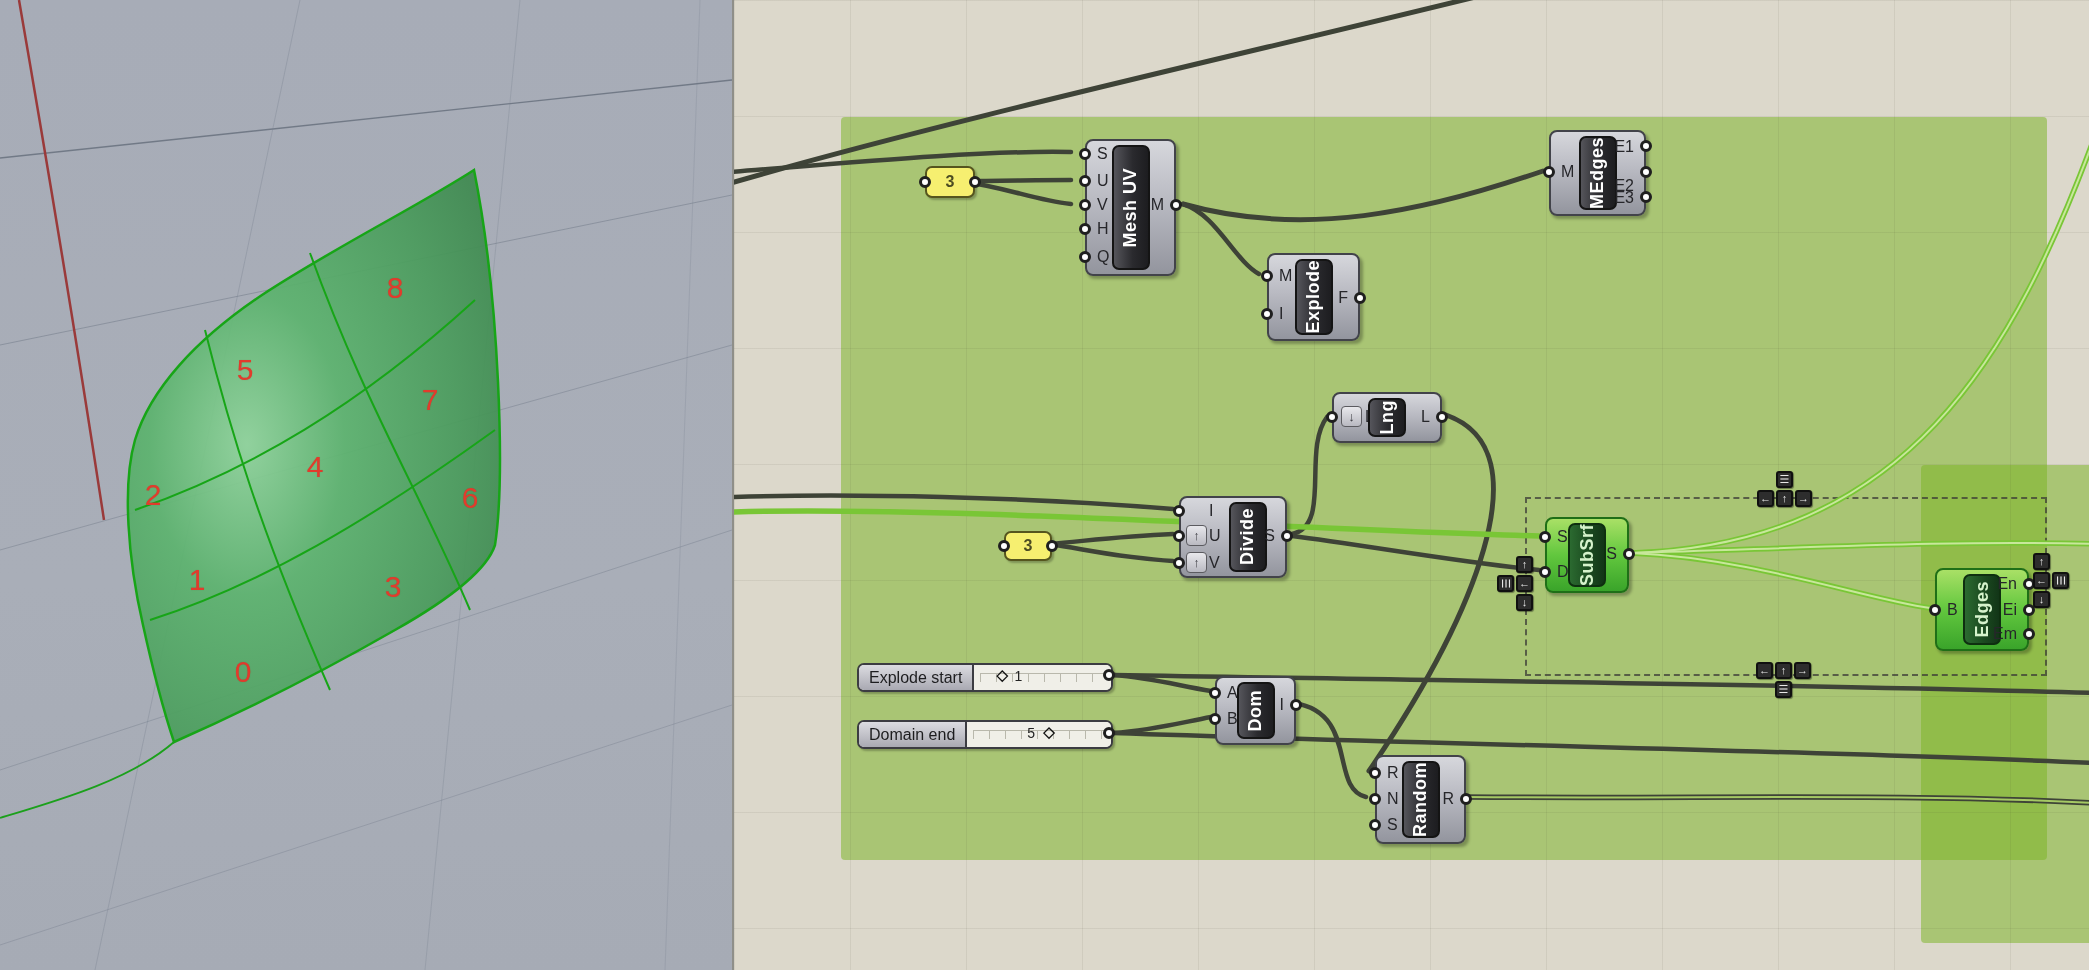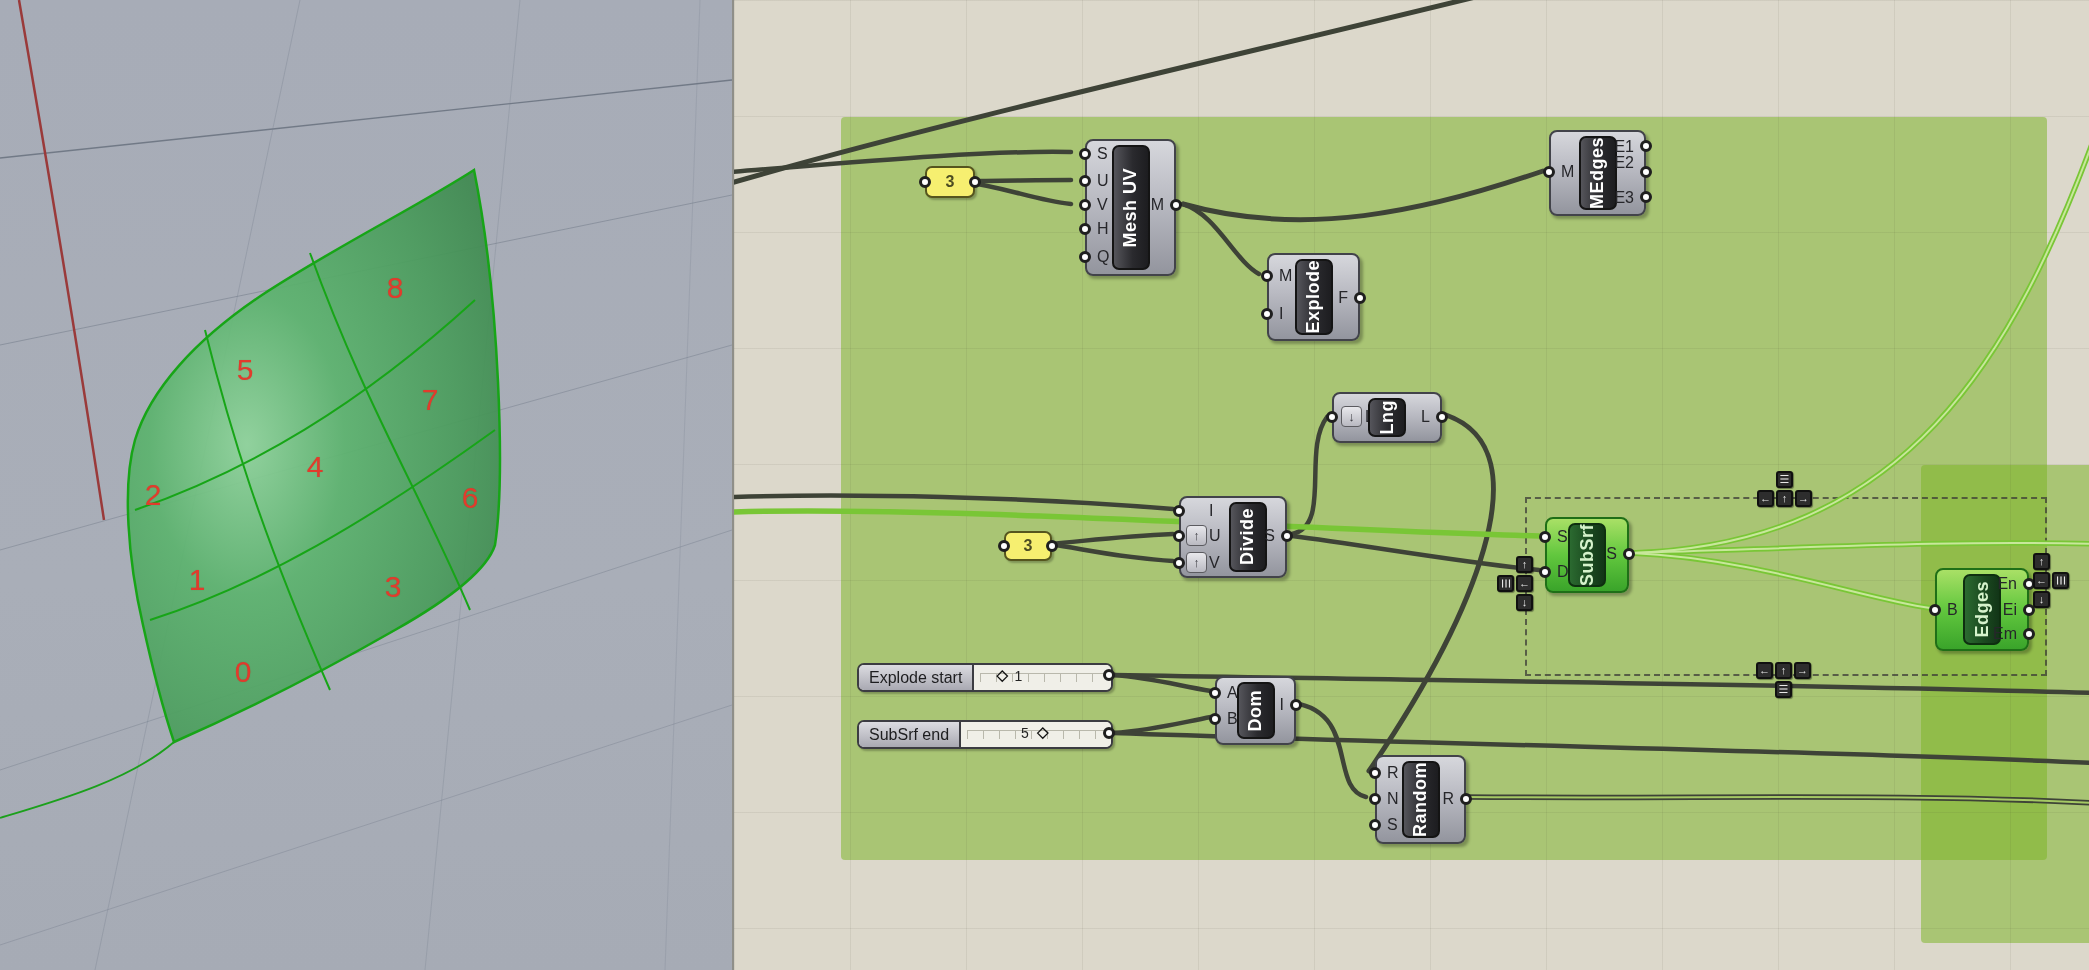--- a/index.html
+++ b/index.html
@@ -177,21 +177,21 @@
       <span class="pin out" style="top:58px"></span>
     </div>
 
     <div class="comp" style="left:815px;top:130px;width:93px;height:82px;">
       <span class="pin in" style="top:34px"></span>
       <span class="plab in" style="top:32px">M</span>
       <div class="cap">
           <span>MEdges</span>
         </div>
       <span class="plab out" style="top:7px">E1</span>
-      <span class="plab out" style="top:23px">E2</span>
+      <span class="plab out" style="top:46px">E2</span>
       <span class="plab out" style="top:58px">E3</span>
       <span class="pin out" style="top:8px"></span>
       <span class="pin out" style="top:34px"></span>
       <span class="pin out" style="top:59px"></span>
     </div>
 
     <div class="comp" style="left:533px;top:253px;width:89px;height:84px;">
       <span class="pin in" style="top:15px"></span>
       <span class="pin in" style="top:53px"></span>
       <span class="plab in" style="top:13px">M</span>
@@ -303,21 +303,21 @@
       <div class="s-label">Explode start</div>
       <div class="s-track">
         <div class="s-ticks"></div>
         <span class="knob" style="left:22px">◇</span>
         <span class="s-val" style="left:40px">1</span>
       </div>
     </div>
     <span class="pin" style="position:absolute;left:369px;top:669px"></span>
 
     <div class="slider" style="left:123px;top:720px;width:252px;">
-      <div class="s-label">SubSrf end</div>
+      <div class="s-label">Domain end</div>
       <div class="s-track">
         <div class="s-ticks"></div>
         <span class="s-val" style="left:60px">5</span>
         <span class="knob" style="left:76px">◇</span>
       </div>
     </div>
     <span class="pin" style="position:absolute;left:369px;top:727px"></span>
 
     <div class="wbtn" style="left:1042px;top:471px">
         <span>☰</span>

